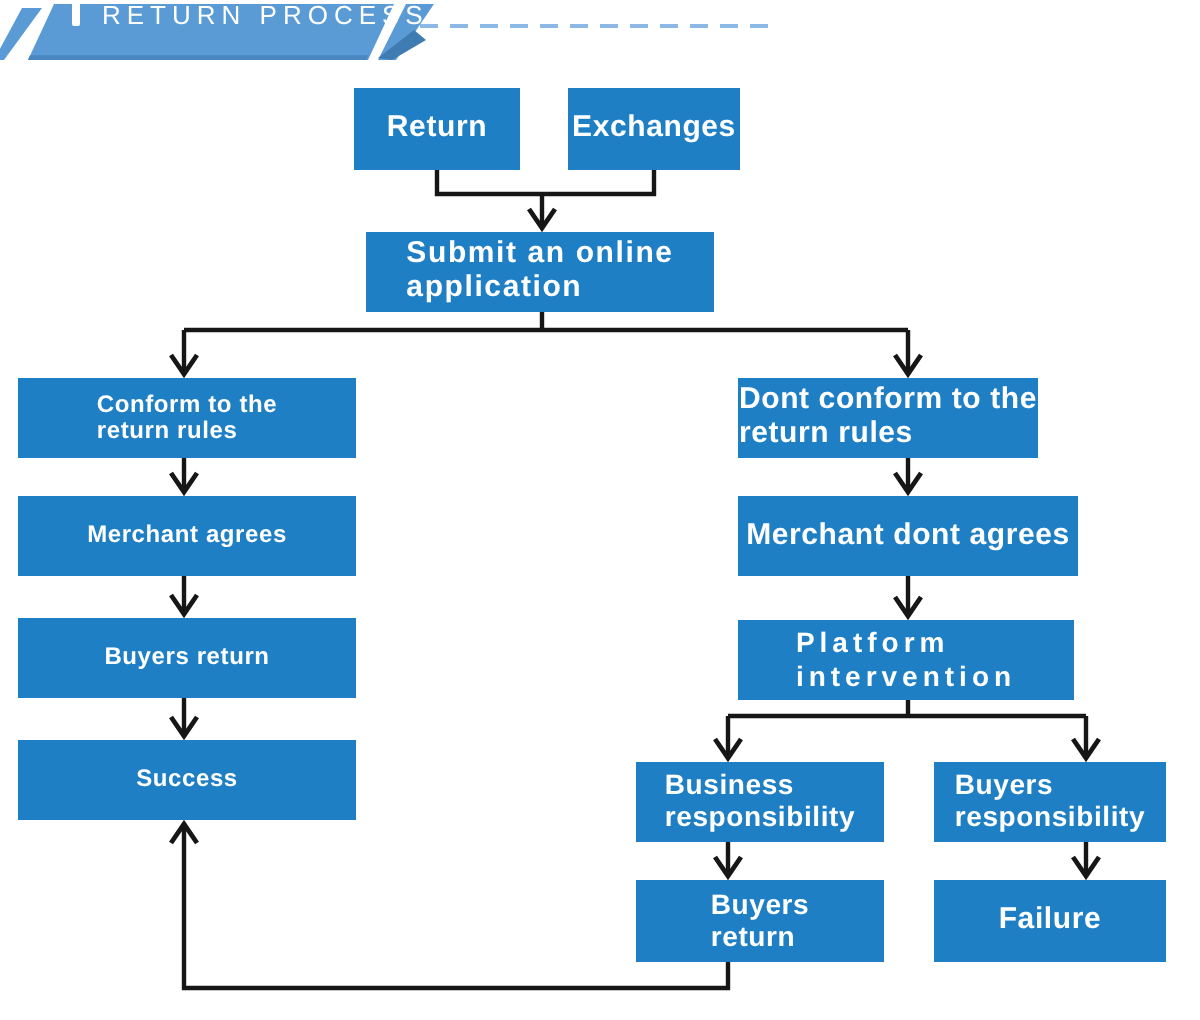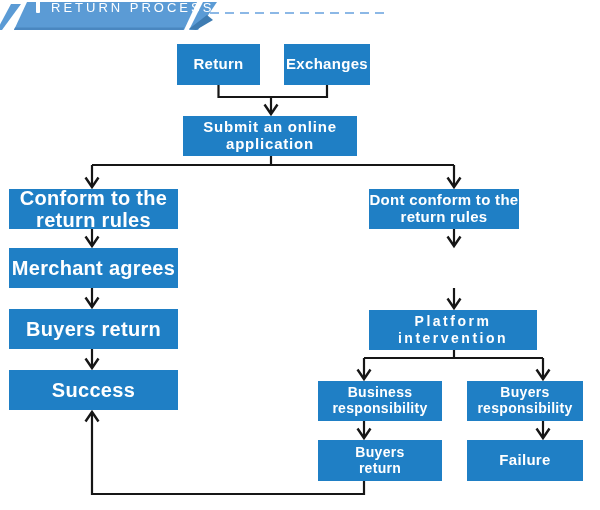--- a/index.html
+++ b/index.html
@@ -19,24 +19,24 @@
     position:absolute;right:4px;top:7px;background:#ffffff;padding-left:6px;
     color:#5b9bd5;font-size:10.5px;font-style:italic;font-weight:700;
     letter-spacing:0.6px;word-spacing:3px;white-space:nowrap;
   }
   
   .flow-svg{position:absolute;left:0;top:0;}
   .cline{stroke:#161616;stroke-width:2.2;fill:none;}
   .ahead{stroke:#161616;stroke-width:2.4;fill:none;stroke-linecap:butt;stroke-linejoin:miter;}
   .node{
     position:absolute;background:#1f7fc5;color:#ffffff;font-weight:bold;
-    display:flex;align-items:center;justify-content:center;text-align:center;
+    display:flex;align-items:center;justify-content:center;text-align:left;
     white-space:pre-line;line-height:1.12;letter-spacing:0.3px;
   }
-  .n16{font-size:20px;}
+  .n16{font-size:12px;}
   .n15{font-size:15px;}
   .n14{font-size:14px;}
   .n-sub{font-size:15px;letter-spacing:0.8px;}
   .n-sp{font-size:14px;letter-spacing:2.5px;line-height:1.2;}
 </style>
 </head>
 <body>
 
 <div class="stage">
 
@@ -96,20 +96,21 @@
 application</div>
 
   <div class="node n16" style="left:9px;top:189px;width:169px;height:40px">Conform to the
 return rules</div>
   <div class="node n16" style="left:9px;top:248px;width:169px;height:40px">Merchant agrees</div>
   <div class="node n16" style="left:9px;top:309px;width:169px;height:40px">Buyers return</div>
   <div class="node n16" style="left:9px;top:370px;width:169px;height:40px">Success</div>
 
   <div class="node n15" style="left:369px;top:189px;width:150px;height:40px">Dont conform to the
 return rules</div>
+  <div class="node n15" style="left:369px;top:248px;width:170px;height:40px">Merchant dont agrees</div>
   <div class="node n-sp" style="left:369px;top:310px;width:168px;height:40px">Platform
 intervention</div>
 
   <div class="node n14" style="left:318px;top:381px;width:124px;height:40px">Business
 responsibility</div>
   <div class="node n14" style="left:467px;top:381px;width:116px;height:40px">Buyers
 responsibility</div>
   <div class="node n14" style="left:318px;top:440px;width:124px;height:41px">Buyers
 return</div>
   <div class="node n15" style="left:467px;top:440px;width:116px;height:41px">Failure</div>

